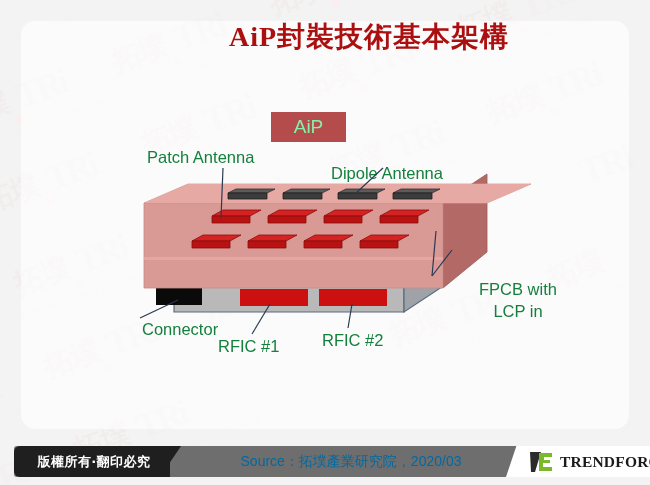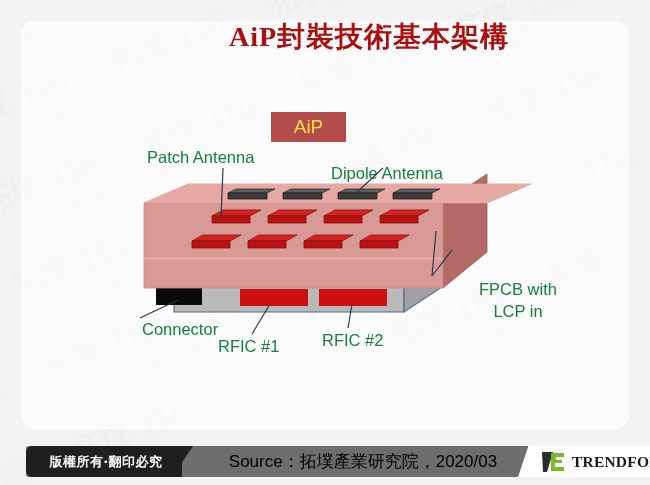--- a/index.html
+++ b/index.html
@@ -100,21 +100,21 @@
     white-space: nowrap;
     padding-left: 44px;
   }
 
   
   .aip-tag {
     position: absolute;
     left: 271px; top: 112px;
     width: 75px; height: 30px;
     background: #b44c4c;
-    color: #fde047;
+    color: #86efac;
     font-size: 19px;
     display: flex;
     align-items: center;
     justify-content: center;
     z-index: 6;
   }
 
   
   .lbl {
     position: absolute;
@@ -146,21 +146,21 @@
   .leaders {
     position: absolute;
     left: 0; top: 0;
     width: 650px; height: 485px;
     z-index: 8;
   }
 
   
   .footer {
     position: absolute;
-    left: 12px; top: 438px;
+    left: 0; top: 438px;
     width: 592px; height: 47px;
     z-index: 10;
   }
   .foot-bar {
     position: absolute;
     left: 14px; top: 8px;
     width: 600px; height: 31px;
     background: #6e6e6e;
     border-radius: 3px;
   }
@@ -192,22 +192,22 @@
     letter-spacing: 0.5px;
     white-space: nowrap;
   }
   .foot-src {
     position: absolute;
     left: 196px; top: 8px;
     width: 310px; height: 31px;
     display: flex;
     align-items: center;
     justify-content: center;
-    color: #000000;
-    font-size: 17px;
+    color: #0369a1;
+    font-size: 14px;
     white-space: nowrap;
   }
   .foot-logo-wedge {
     position: absolute;
     left: 506px; top: 8px;
     width: 26px; height: 31px;
     background: #ffffff;
     clip-path: polygon(40% 0, 100% 0, 100% 100%, 0 100%);
   }
   .foot-logo-box {

